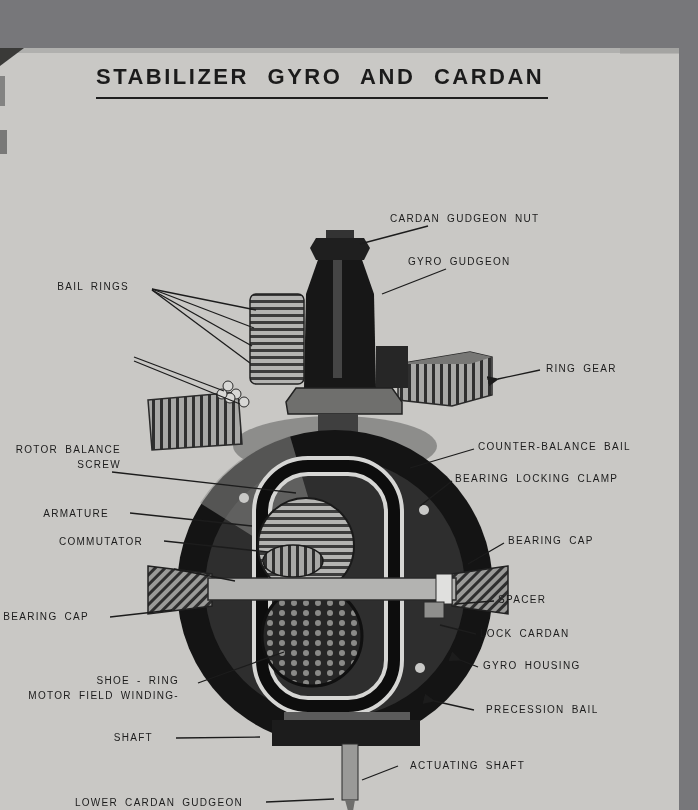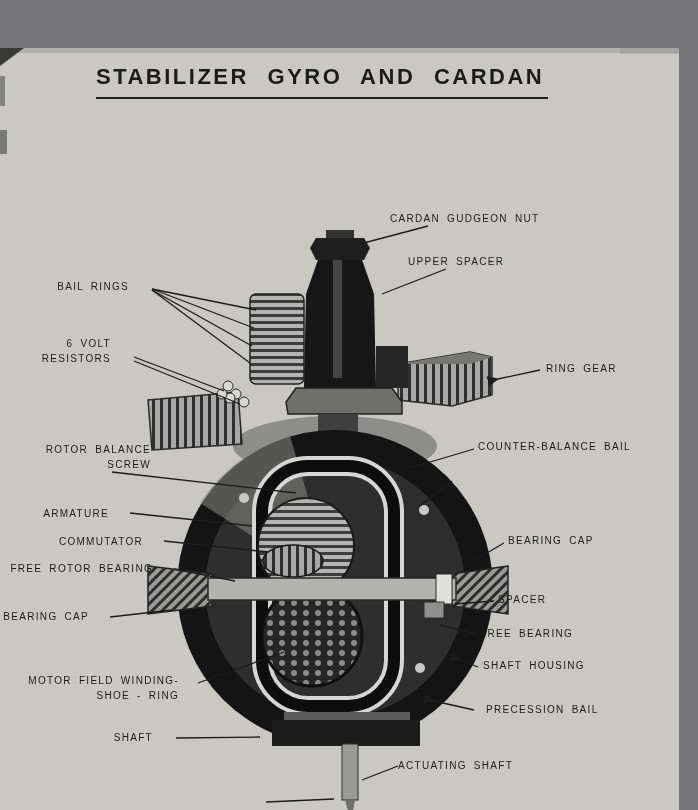--- a/index.html
+++ b/index.html
@@ -135,41 +135,38 @@
       <line x1="478" y1="619" x2="460" y2="612" marker-end="url(#arrow)"></line>
       <line x1="198" y1="635" x2="284" y2="604"></line>
       <line x1="474" y1="662" x2="434" y2="653" marker-end="url(#arrow)"></line>
       <line x1="176" y1="690" x2="260" y2="689"></line>
       <line x1="398" y1="718" x2="362" y2="732"></line>
       <line x1="266" y1="754" x2="334" y2="751"></line>
     </g>
   </svg>
 
   <div class="label" style="left:390px;top:163px;">CARDAN GUDGEON NUT</div>
-  <div class="label" style="left:408px;top:206px;">UPPER SPACER</div>
+  <div class="label" style="left:408px;top:206px;">GYRO GUDGEON</div>
   <div class="label r" style="right:550px;top:231px;">BAIL RINGS</div>
-  <div class="label r" style="right:568px;top:288px;">
-    <div>6 VOLT</div>
-    <div>RESISTORS</div>
-  </div>
   <div class="label" style="left:546px;top:313px;">RING GEAR</div>
-  <div class="label r" style="right:528px;top:394px;">
+  <div class="label r" style="right:558px;top:394px;">
     <div>ROTOR BALANCE</div>
     <div>SCREW</div>
   </div>
   <div class="label" style="left:478px;top:391px;">COUNTER-BALANCE BAIL</div>
+  <div class="label" style="left:455px;top:423px;">BEARING LOCKING CLAMP</div>
   <div class="label r" style="right:570px;top:458px;">ARMATURE</div>
   <div class="label r" style="right:536px;top:486px;">COMMUTATOR</div>
   <div class="label" style="left:508px;top:485px;">BEARING CAP</div>
-  <div class="label r" style="right:526px;top:513px;">FREE ROTOR BEARING</div>
   <div class="label" style="left:498px;top:544px;">SPACER</div>
   <div class="label r" style="right:590px;top:561px;">BEARING CAP</div>
-  <div class="label" style="left:480px;top:578px;">FREE BEARING</div>
-  <div class="label" style="left:483px;top:610px;">SHAFT HOUSING</div>
+  <div class="label" style="left:480px;top:578px;">LOCK CARDAN</div>
+  <div class="label" style="left:483px;top:610px;">GYRO HOUSING</div>
   <div class="label r" style="right:500px;top:625px;">
+    <div>SHOE - RING</div>
     <div>MOTOR FIELD WINDING-</div>
-    <div>SHOE - RING</div>
   </div>
   <div class="label" style="left:486px;top:654px;">PRECESSION BAIL</div>
   <div class="label r" style="right:526px;top:682px;">SHAFT</div>
-  <div class="label" style="left:398px;top:710px;">ACTUATING SHAFT</div>
+  <div class="label" style="left:410px;top:710px;">ACTUATING SHAFT</div>
+  <div class="label r" style="right:436px;top:747px;">LOWER CARDAN GUDGEON</div>
 
 </div>
 
 </body></html>

